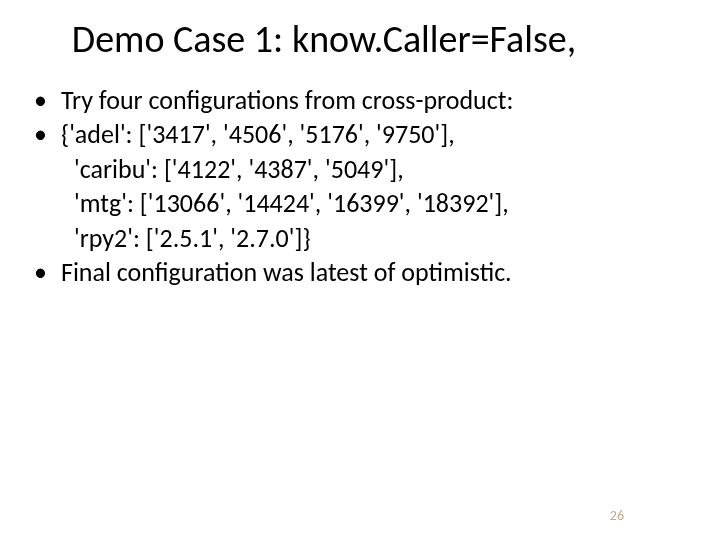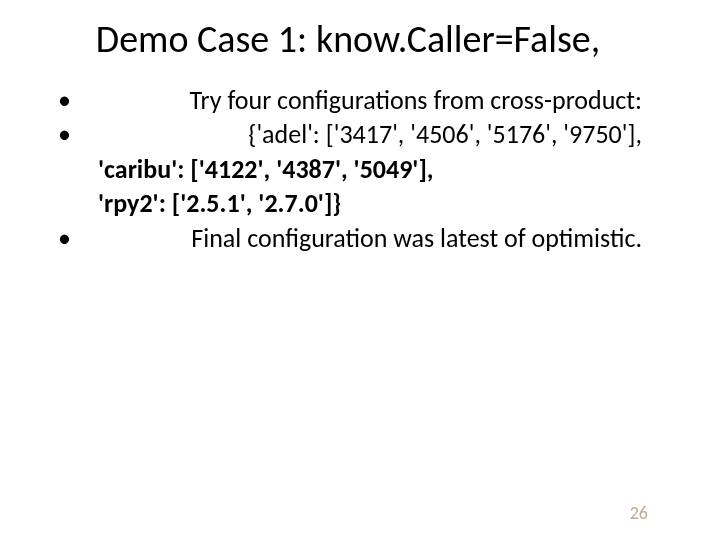--- a/index.html
+++ b/index.html
@@ -10,21 +10,20 @@
     background: #ffffff;
     font-family: Calibri, "Segoe UI", Arial, sans-serif;
     color: #000;
     overflow: hidden;
   }
   .slide {
     position: relative;
     width: 648px;
     height: 540px;
     box-sizing: border-box;
-    margin-left: 24px;
   }
   .title {
     text-align: center;
     font-size: 38px;
     line-height: 1.15;
     padding: 18px 60px 10px 60px;
     font-weight: 400;
     letter-spacing: 0px;
   }
   .body {
@@ -38,32 +37,30 @@
     margin-bottom: 2px;
   }
   .dot {
     font-size: 26px;
     line-height: 1.25;
     margin-right: 14px;
     margin-left: 4px;
   }
   .bt {
     flex: 1;
-    text-align: right;
   }
   .cont {
     margin-left: 44px;
     margin-bottom: 2px;
-    font-weight: bold;
   }
   .pagenum {
     position: absolute;
     right: 24px;
     bottom: 16px;
-    font-size: 18px;
+    font-size: 14px;
     color: #bfa98a;
   }
 </style>
 </head>
 <body>
 
 <div class="slide">
 
   <div class="title">
     <span>Demo Case 1: know.Caller=False,</span><br>
@@ -74,20 +71,21 @@
     <div class="bullet">
       <span class="dot">•</span>
       <span class="bt">Try four configurations from cross-product:</span>
     </div>
 
     <div class="bullet">
       <span class="dot">•</span>
       <span class="bt">{'adel': ['3417', '4506', '5176', '9750'],</span>
     </div>
     <div class="cont">'caribu': ['4122', '4387', '5049'],</div>
+    <div class="cont"> 'mtg': ['13066', '14424', '16399', '18392'],</div>
     <div class="cont">'rpy2': ['2.5.1', '2.7.0']}</div>
 
     <div class="bullet">
       <span class="dot">•</span>
       <span class="bt">Final configuration was latest of optimistic.</span>
     </div>
 
   </div>
 
   <div class="pagenum">26</div>

